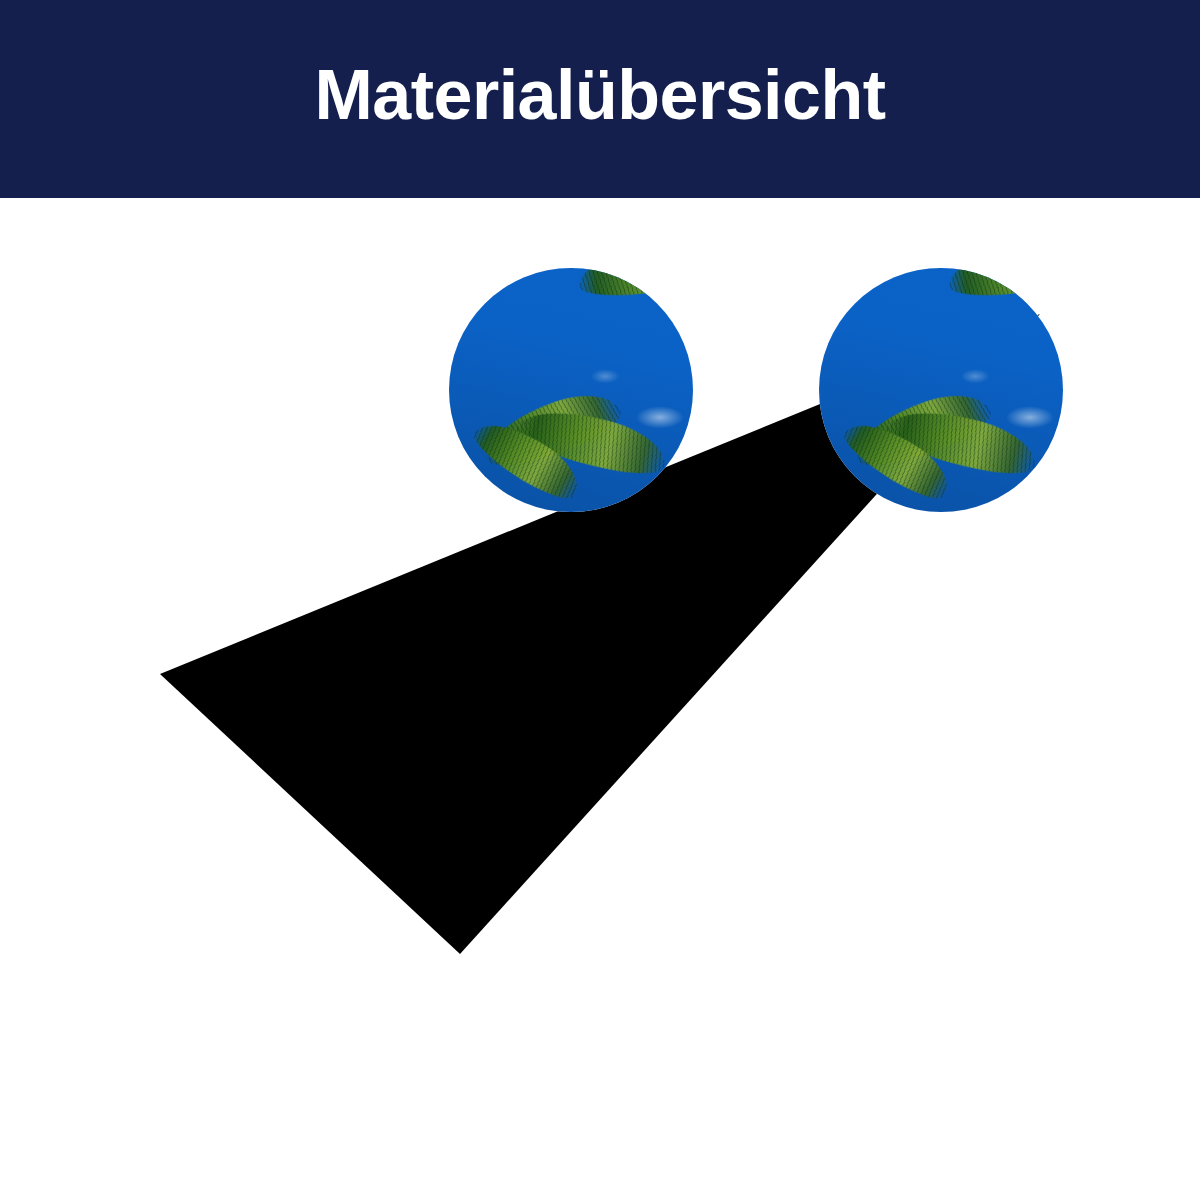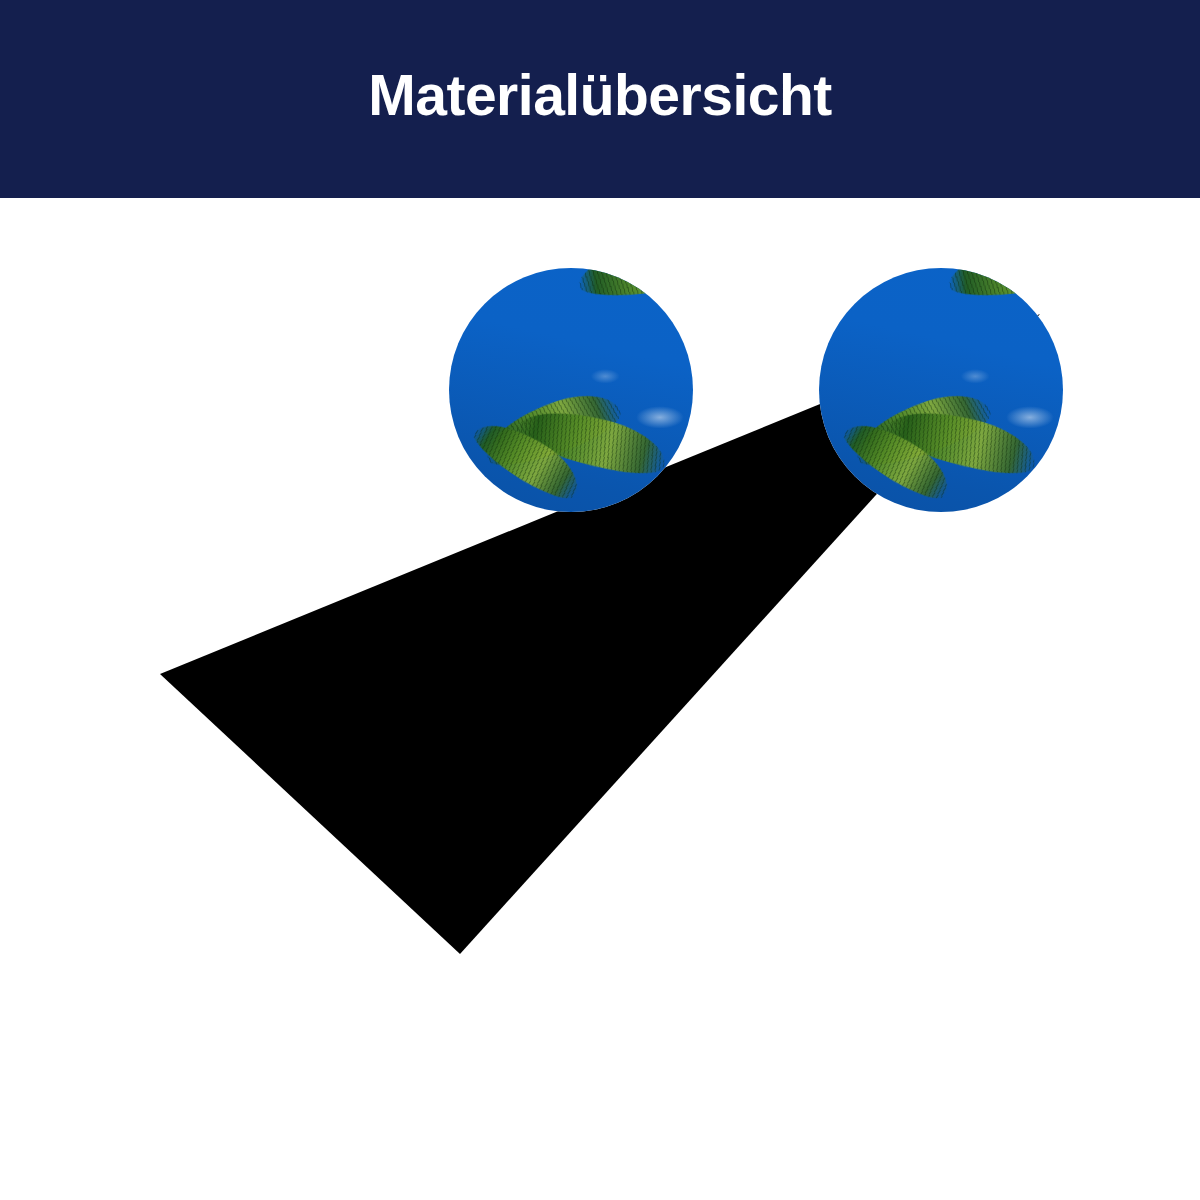--- a/index.html
+++ b/index.html
@@ -31,21 +31,21 @@
   .header-title {
     position: absolute;
     left: 0;
     top: 0;
     width: 1200px;
     height: 198px;
     display: flex;
     align-items: center;
     justify-content: center;
     color: #ffffff;
-    font-size: 57px;
+    font-size: 70px;
     font-weight: bold;
     letter-spacing: -0.5px;
     line-height: 1;
     padding-bottom: 8px;
     white-space: nowrap;
   }
 
   
   .samples {
     position: absolute;

